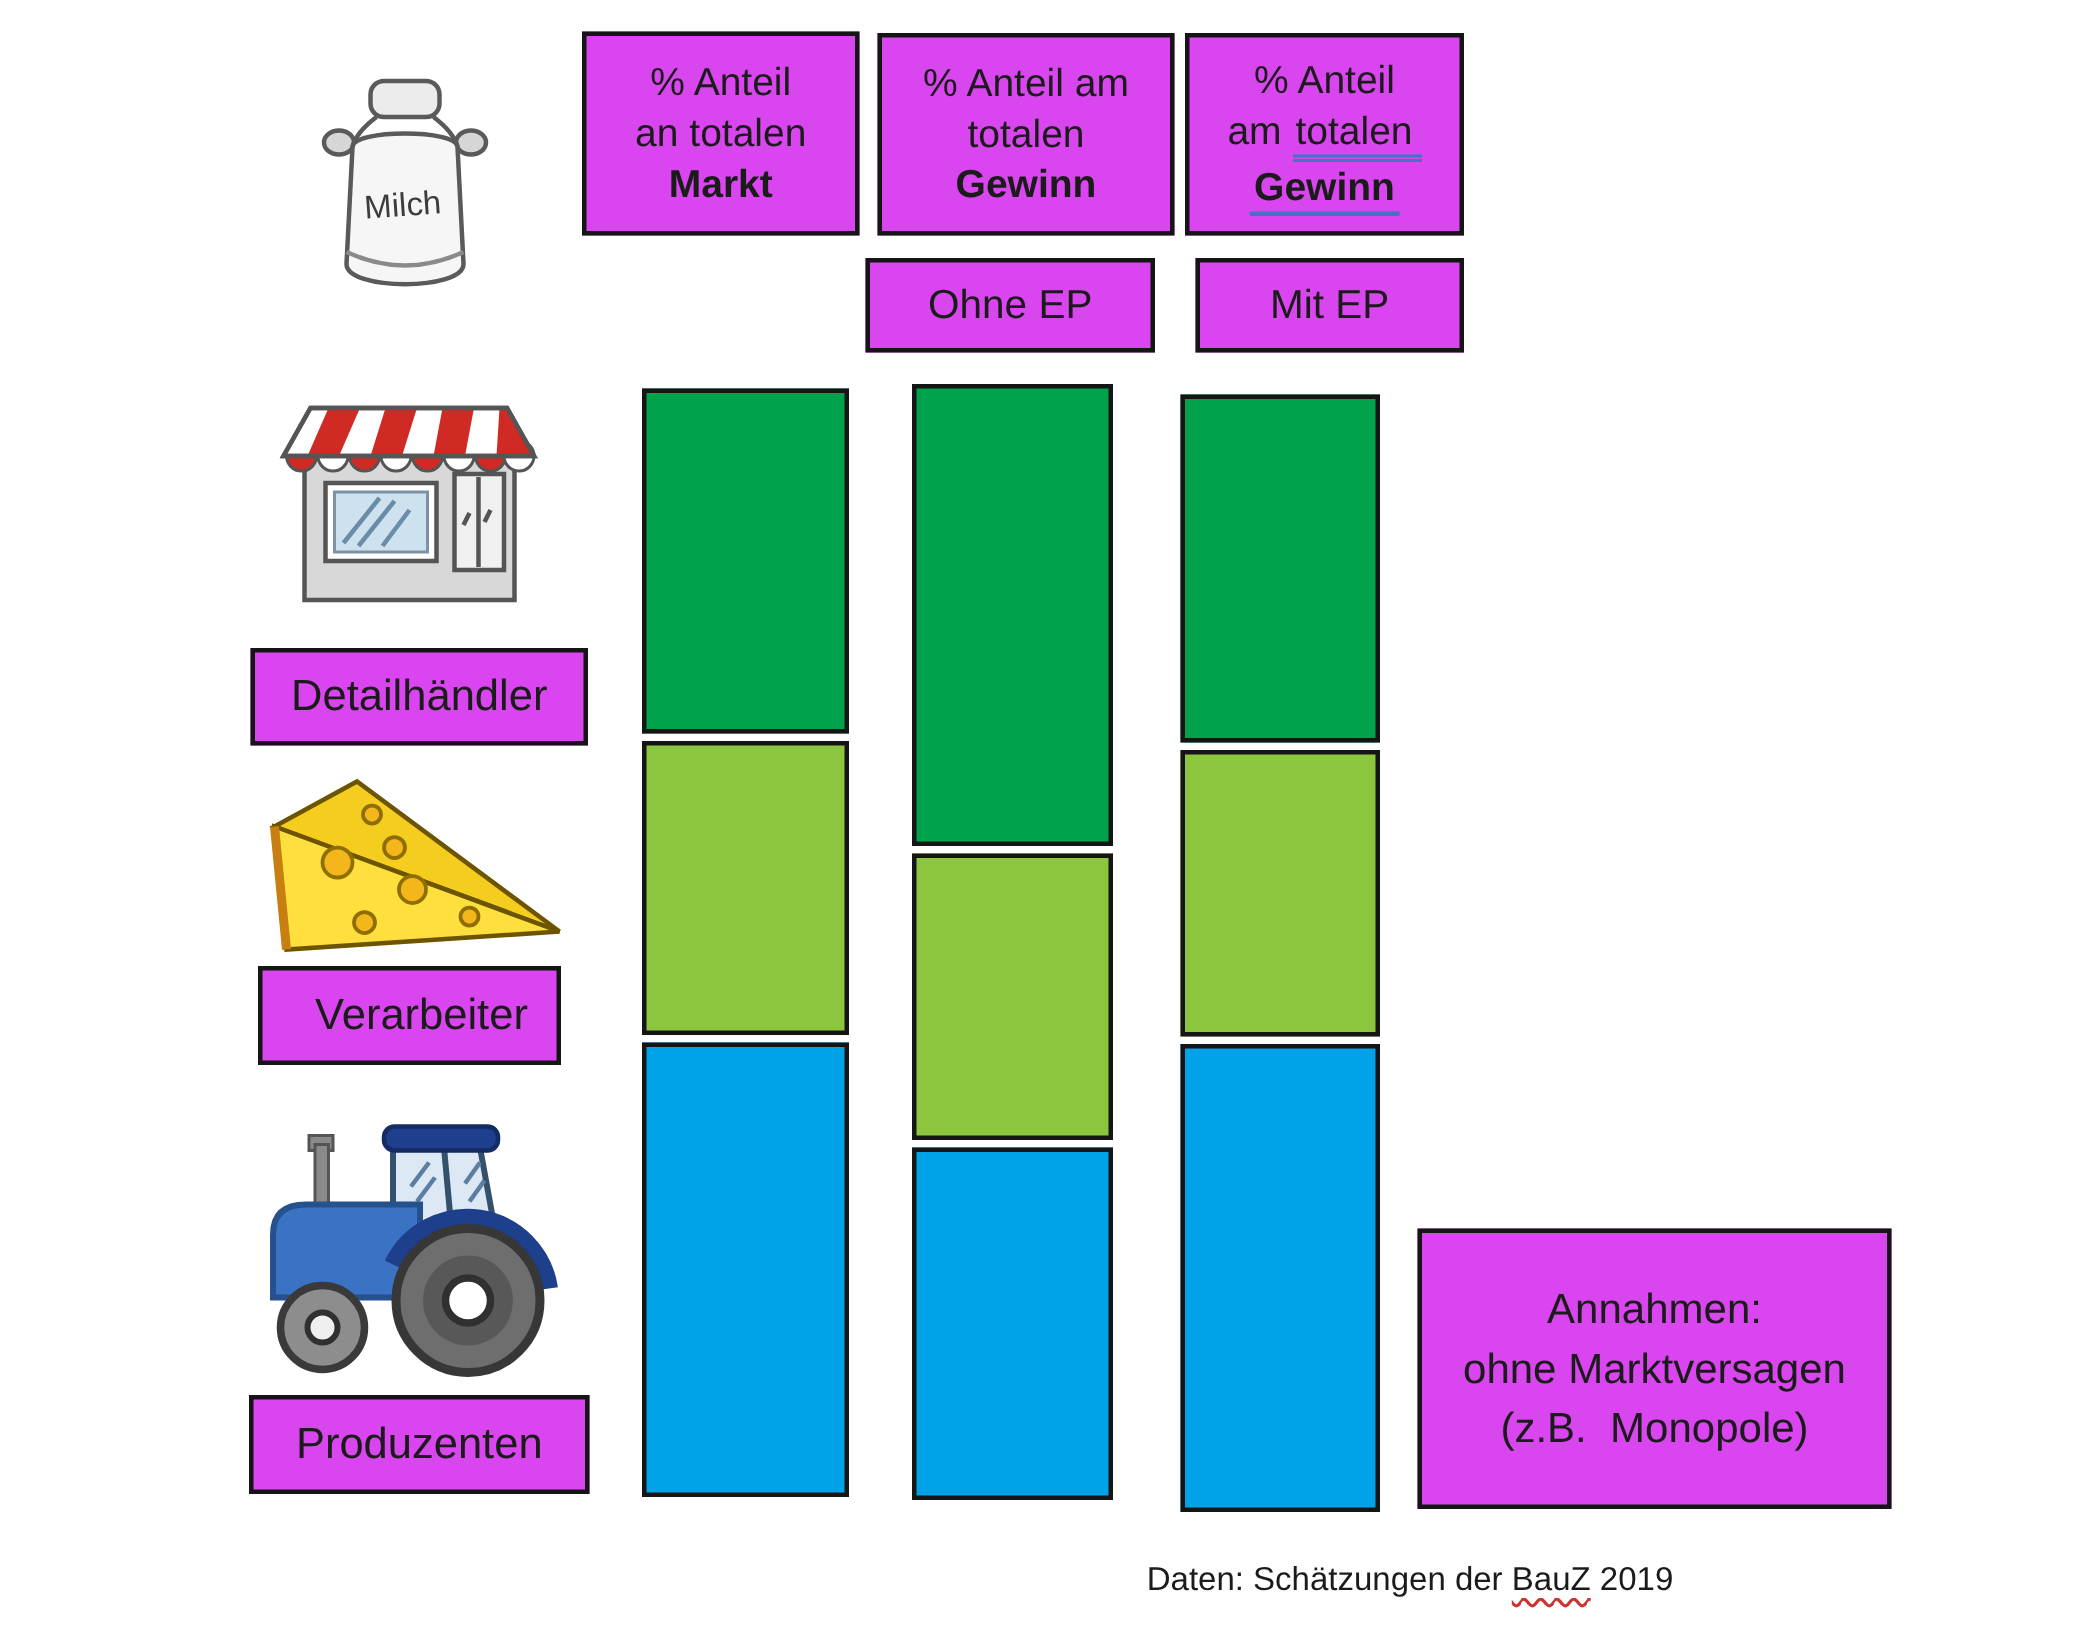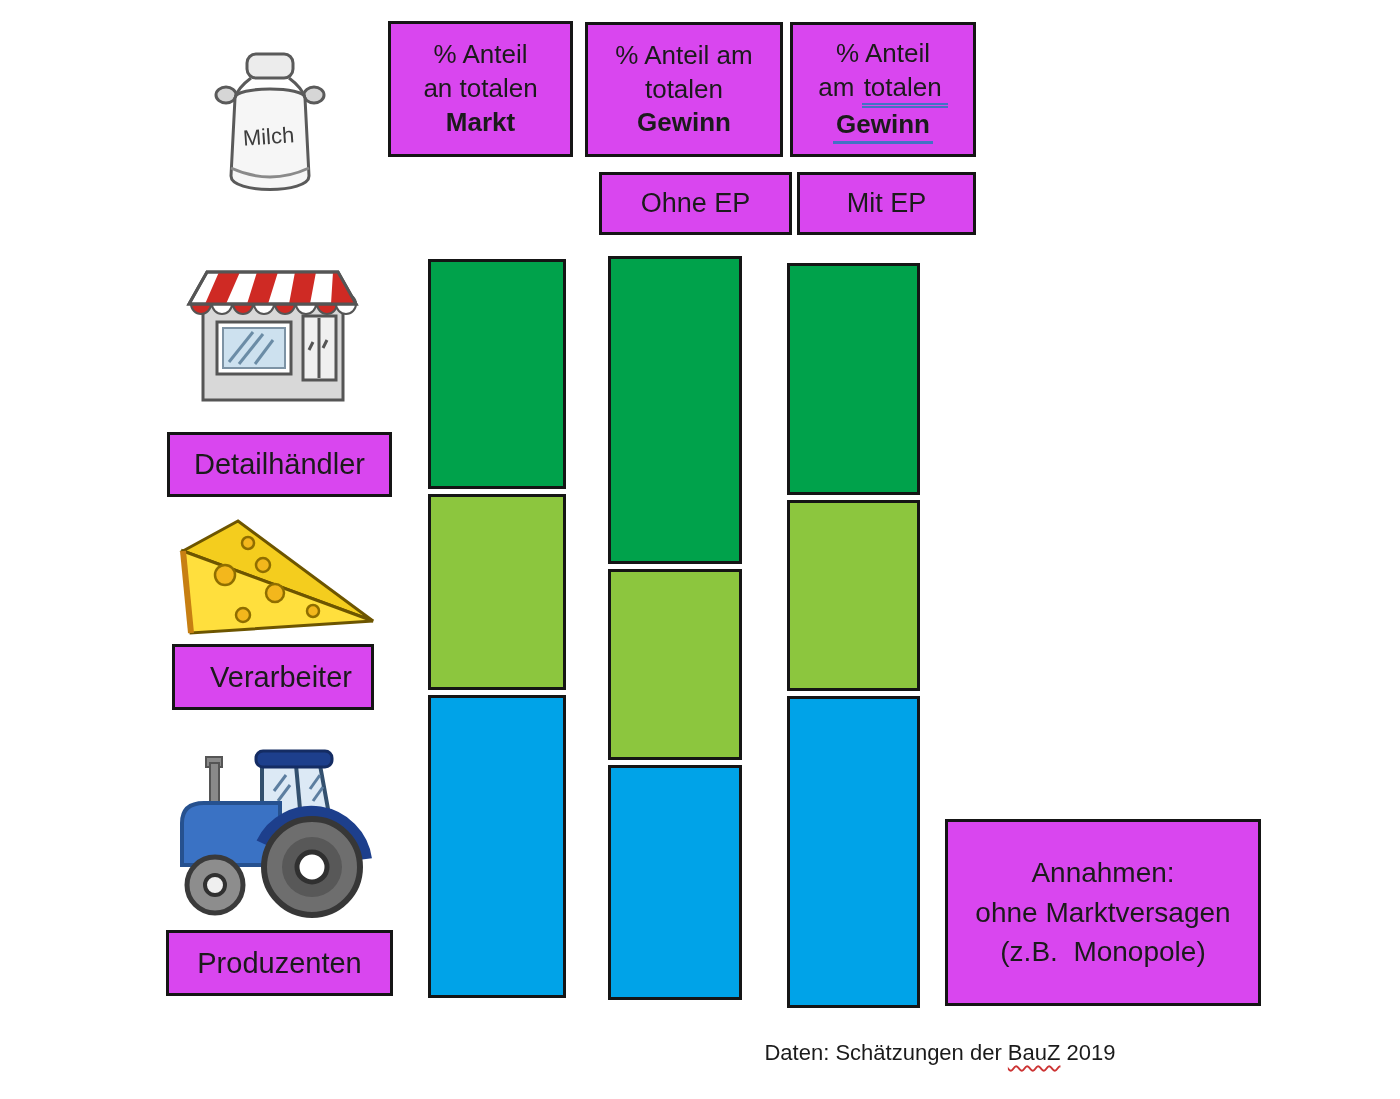--- a/index.html
+++ b/index.html
@@ -46,21 +46,21 @@
   </div>
 
   <div class="box hdr" style="left:790px;top:22px;width:186px;height:135px;">
     <div>% Anteil</div>
     <div>
       <span>am </span><span class="u-double">totalen</span>
     </div>
     <div style="margin-top:4px;"><span class="u-bold">Gewinn</span></div>
   </div>
 
-  <div class="box sub" style="left:599px;top:172px;width:193px;height:63px;">
+  <div class="box sub" style="left:577px;top:172px;width:193px;height:63px;">
     <div>Ohne EP</div>
   </div>
   <div class="box sub" style="left:797px;top:172px;width:179px;height:63px;">
     <div>Mit EP</div>
   </div>
 
   <svg class="icon" style="left:205px;top:48px;width:130px;height:162px;" viewBox="0 0 130 162">
     <ellipse cx="21" cy="47" rx="10" ry="8" fill="#d6d6d6" stroke="#5a5a5a" stroke-width="3"></ellipse>
     <ellipse cx="109" cy="47" rx="10" ry="8" fill="#d6d6d6" stroke="#5a5a5a" stroke-width="3"></ellipse>
     <rect x="42" y="6" width="46" height="24" rx="9" fill="#ececec" stroke="#5a5a5a" stroke-width="3"></rect>

